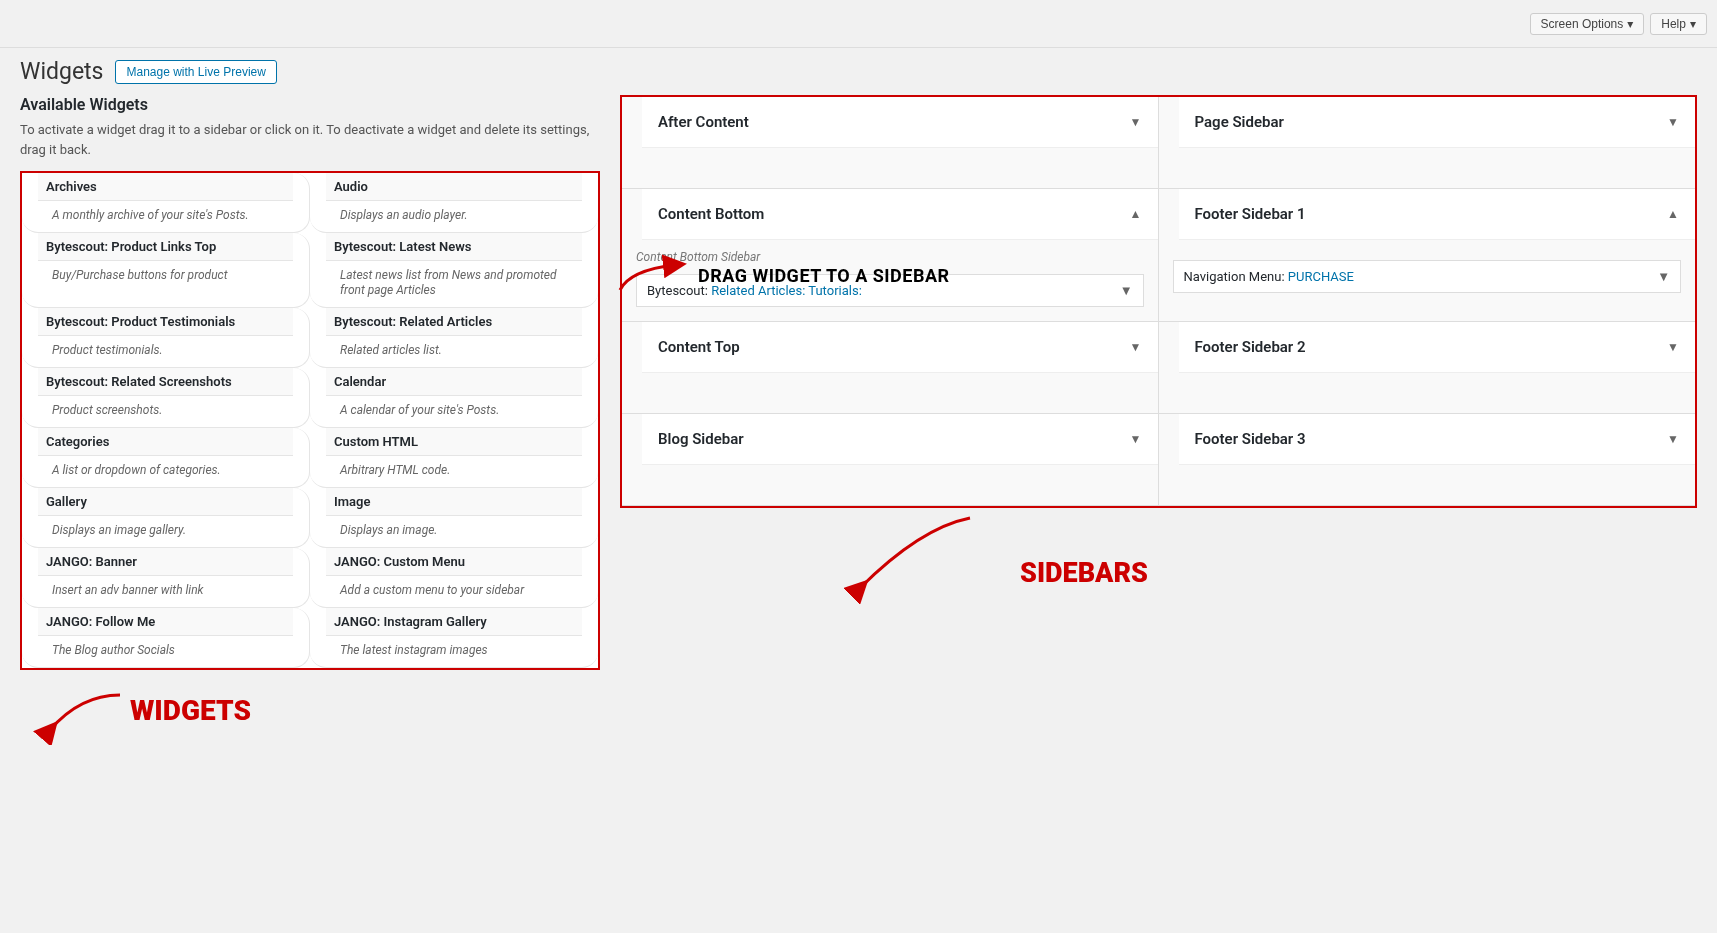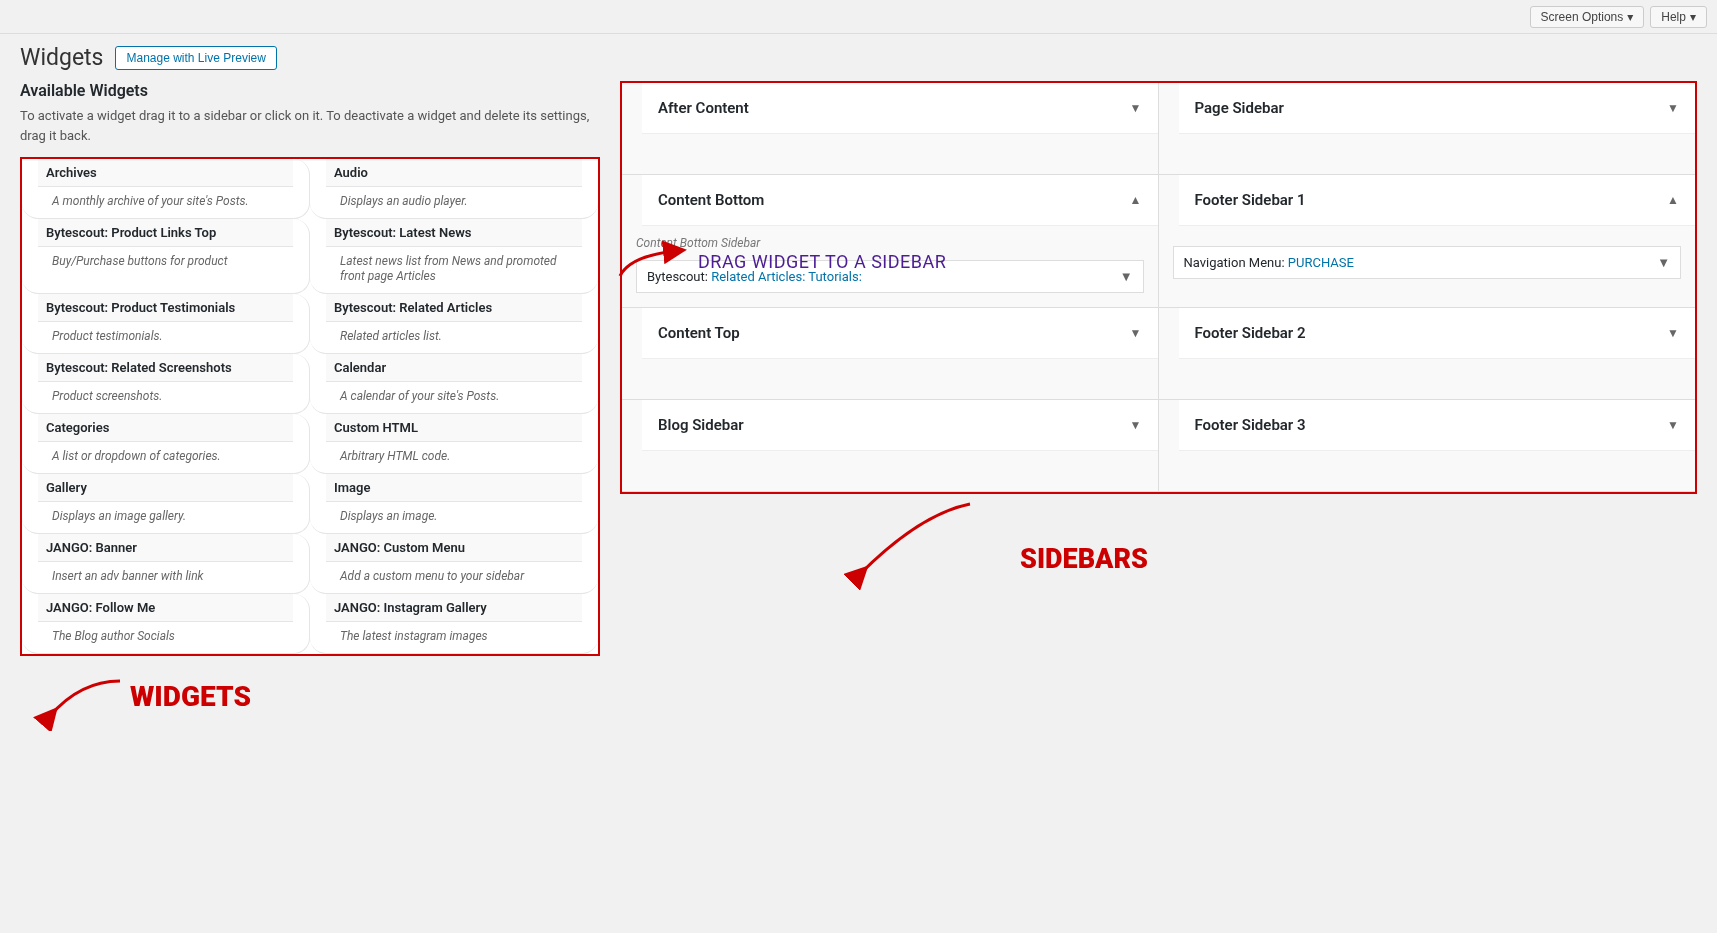--- a/index.html
+++ b/index.html
@@ -8,21 +8,21 @@
       font-size: 13px;
       background: #f1f1f1;
       color: #333;
     }
     .top-bar {
       display: flex;
       justify-content: flex-end;
       align-items: center;
       background: #f1f1f1;
       padding: 0 10px;
-      height: 34px;
+      height: 48px;
       border-bottom: 1px solid #ddd;
     }
     .top-bar-btn {
       background: #f7f7f7;
       border: 1px solid #ccc;
       border-radius: 3px;
       padding: 3px 10px;
       font-size: 12px;
       cursor: pointer;
       display: flex;
@@ -235,21 +235,21 @@
 
       <div style="position:absolute; top:155px; left:-10px; z-index:10; display:flex; align-items:center; gap:8px;">
         <svg width="80" height="50">
           <defs>
             <marker id="arrowhead-d" markerWidth="8" markerHeight="8" refX="4" refY="4" orient="auto">
               <path d="M0,0 L8,4 L0,8 Z" fill="#c00"></path>
             </marker>
           </defs>
           <path d="M10,40 Q20,20 65,15" stroke="#c00" stroke-width="3" fill="none" marker-end="url(#arrowhead-d)"></path>
         </svg>
-        <span style="font-size:18px; font-weight:400; color:#4c1d95; letter-spacing:0.5px;">DRAG WIDGET TO A SIDEBAR</span>
+        <span style="font-size:18px; font-weight:700; color:#000000; letter-spacing:0.5px;">DRAG WIDGET TO A SIDEBAR</span>
       </div>
 
       <div class="sidebars-grid-container" id="sidebars-grid">
       <div class="sidebar-section">
     <div class="sidebar-header">
       <span class="sidebar-title">After Content</span>
       <span class="sidebar-arrow">▼</span>
     </div>
     <div class="sidebar-body"></div>
   </div>

